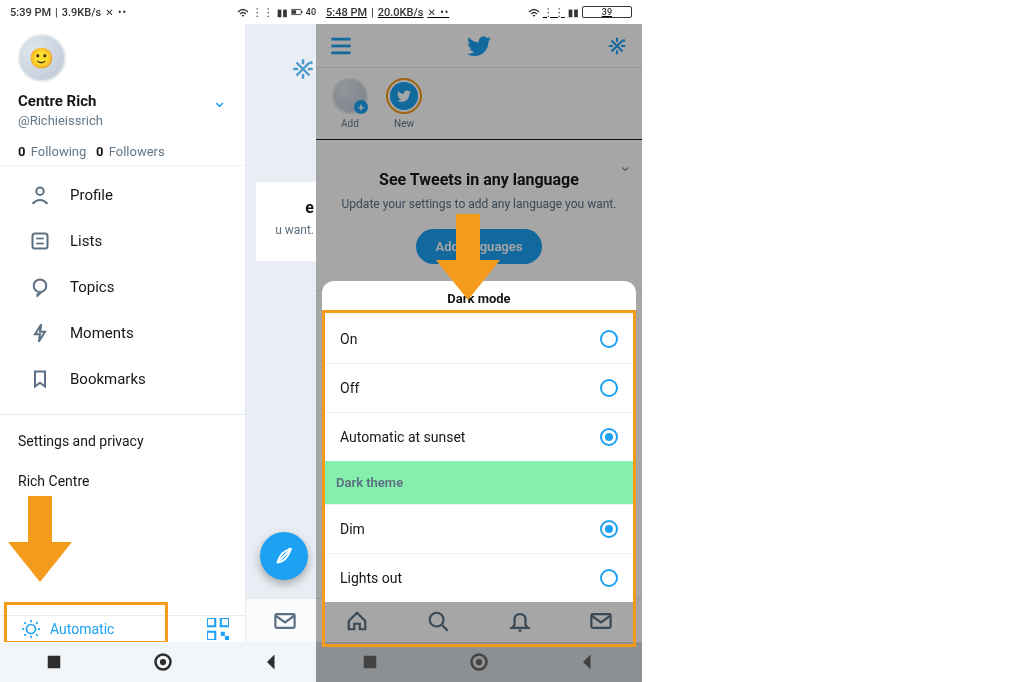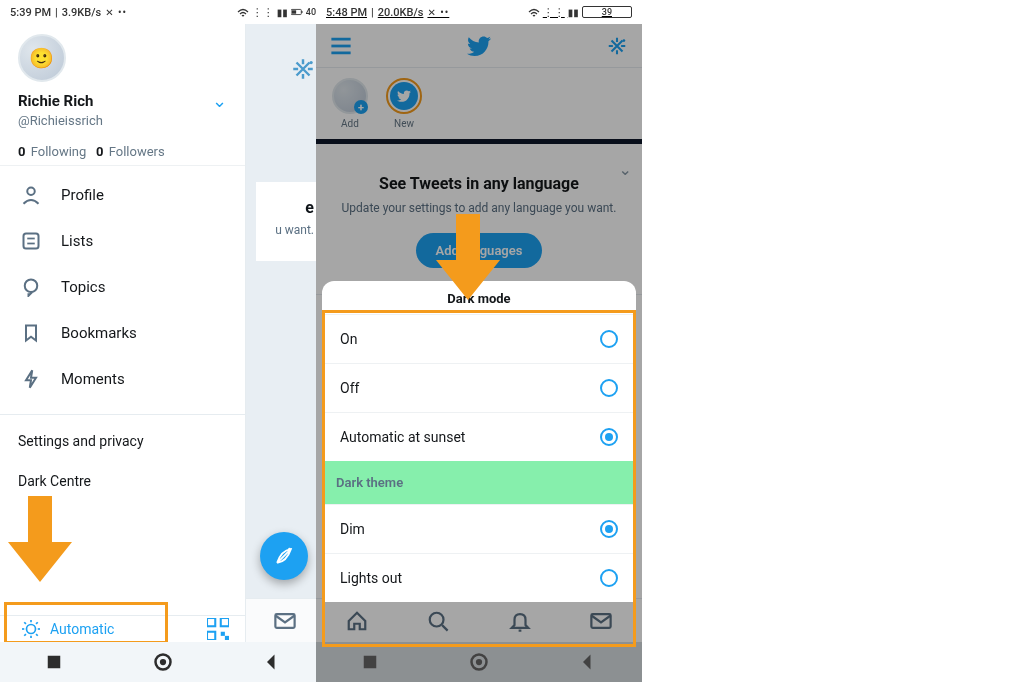--- a/index.html
+++ b/index.html
@@ -89,21 +89,21 @@
   .user-row {
     display: flex; align-items: center; justify-content: space-between;
     margin-top: 8px;
   }
   .user-name { font-size: 15px; font-weight: 700; color: #14171a; }
   .chevron { color: #1da1f2; font-size: 18px; }
   .user-handle { font-size: 13px; color: #657786; margin-top: 2px; }
   .follow-row { font-size: 13px; color: #657786; margin-top: 16px; }
   .follow-row b { color: #14171a; margin-right: 2px; }
 
-  .nav-list { padding: 6px 3px; }
+  .nav-list { padding: 6px 12px; }
   .nav-item {
     display: flex; align-items: center; gap: 20px;
     padding: 13px 18px;
     font-size: 15px;
     color: #14171a;
     cursor: pointer;
   }
   .nav-item .icon { width: 20px; height: 20px; color: #5b7083; display:flex; align-items:center; justify-content:center;}
   .drawer .divider { height: 1px; background: #e6ecf0; margin: 6px 0; }
   .plain-item {
@@ -176,21 +176,21 @@
     padding: 0 14px;
     border-bottom: 1px solid #e6ecf0;
   }
   .top-bar .hamburger { color: #1da1f2; width: 22px; height: 22px; }
   .top-bar .bird { color: #1da1f2; width: 24px; height: 24px; }
   .top-bar .sparkle { color: #1da1f2; width: 22px; height: 22px; }
 
   .story-row {
     display: flex; gap: 18px;
     padding: 10px 16px;
-    border-bottom: 5px solid #0f172a;
+    border-bottom: 1px solid #0f172a;
   }
   .story {
     display:flex; flex-direction:column; align-items:center; gap:4px;
     font-size: 10px; color: #657786;
   }
   .story .circ {
     width: 36px; height: 36px; border-radius: 50%;
     position: relative;
   }
   .story .circ.add {
@@ -458,21 +458,21 @@
        <svg viewBox="0 0 16 16" class="t">
           <use href="#i-mail"></use>
         </svg>
     </div>
   </div>
 
   <div class="drawer">
     <div class="profile-block">
       <div class="avatar-large">🙂</div>
       <div class="user-row">
-        <div class="user-name">Richie Rich</div>
+        <div class="user-name">Centre Rich</div>
         <div class="chevron">⌄</div>
       </div>
       <div class="user-handle">@Richieissrich</div>
       <div class="follow-row">
         <b>0</b>
         <span>Following</span>
         &nbsp;
         <b>0</b>
         <span>Followers</span>
       </div>
@@ -499,37 +499,37 @@
         <span class="icon">
             <svg viewBox="0 0 16 16" width="20" height="20">
               <use href="#i-topic"></use>
             </svg>
           </span>
         <span>Topics</span>
       </div>
       <div class="nav-item">
         <span class="icon">
             <svg viewBox="0 0 16 16" width="20" height="20">
+              <use href="#i-moment"></use>
+            </svg>
+          </span>
+        <span>Moments</span>
+      </div>
+      <div class="nav-item">
+        <span class="icon">
+            <svg viewBox="0 0 16 16" width="20" height="20">
               <use href="#i-bookmark"></use>
             </svg>
           </span>
         <span>Bookmarks</span>
       </div>
-      <div class="nav-item">
-        <span class="icon">
-            <svg viewBox="0 0 16 16" width="20" height="20">
-              <use href="#i-moment"></use>
-            </svg>
-          </span>
-        <span>Moments</span>
-      </div>
     </div>
     <div class="divider"></div>
     <div class="plain-item">Settings and privacy</div>
-    <div class="plain-item">Dark Centre</div>
+    <div class="plain-item">Rich Centre</div>
 
     <div class="drawer-bottom">
       <div class="auto-btn">
         <span class="icon">
             <svg viewBox="0 0 16 16" width="18" height="18">
               <use href="#i-bulb"></use>
             </svg>
           </span>
         <span>Automatic</span>
       </div>

